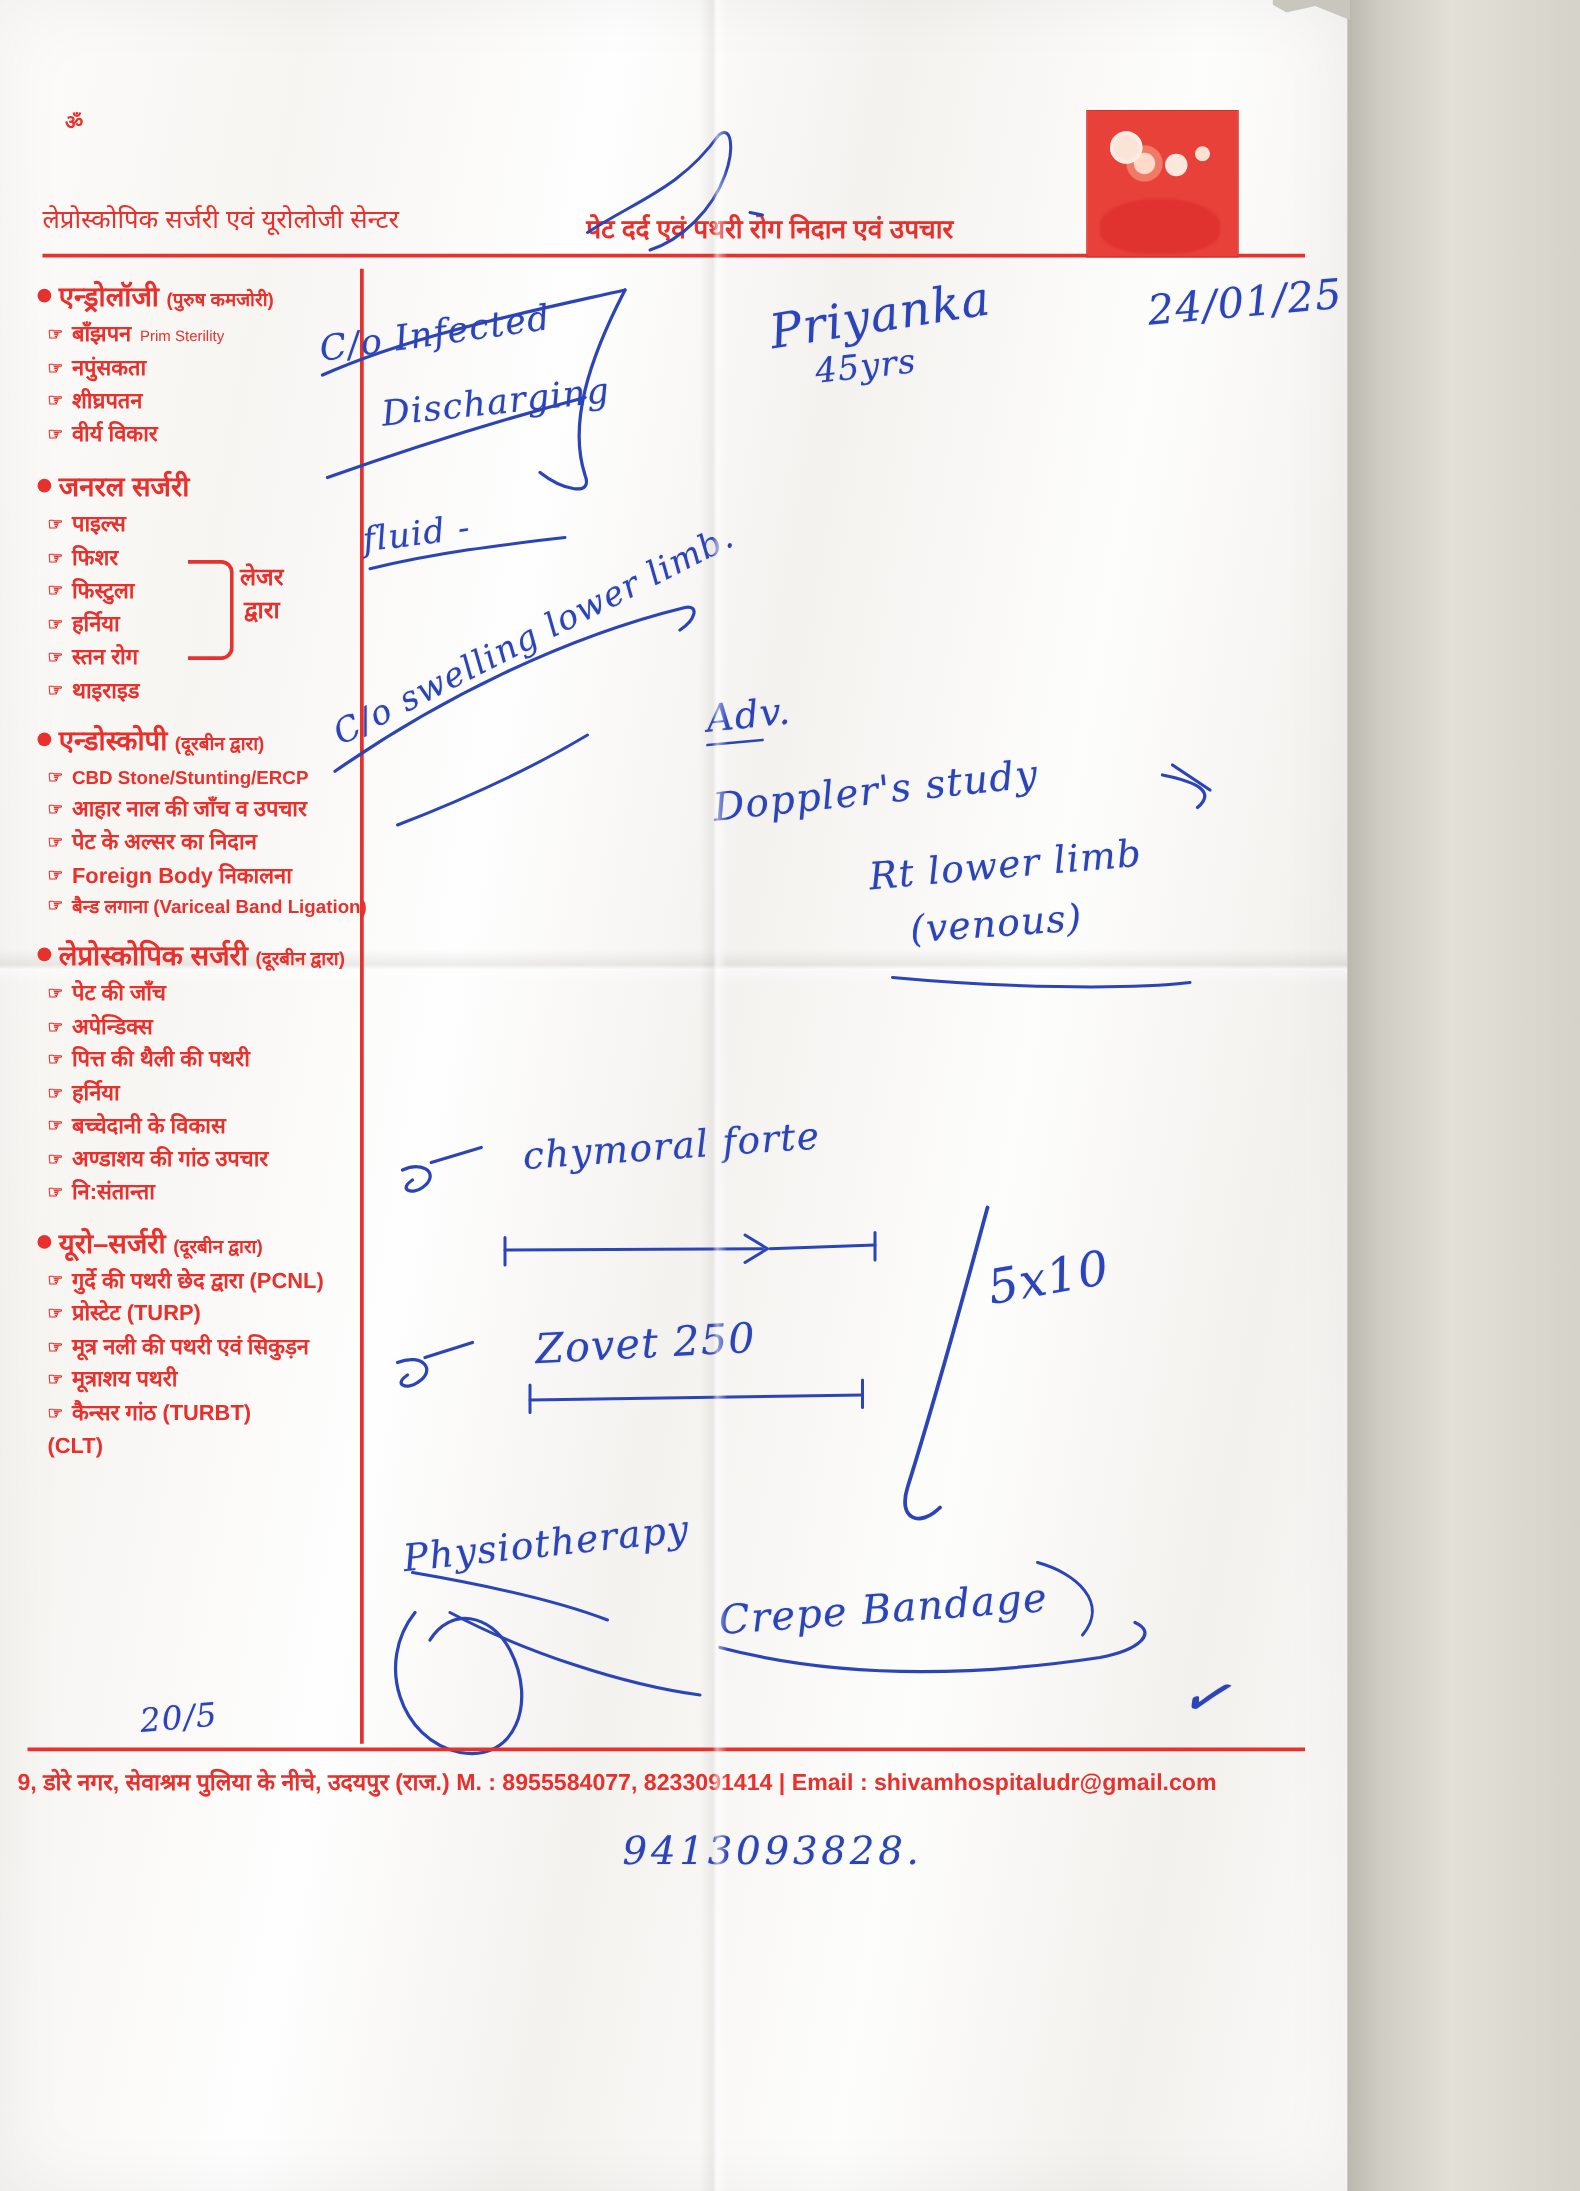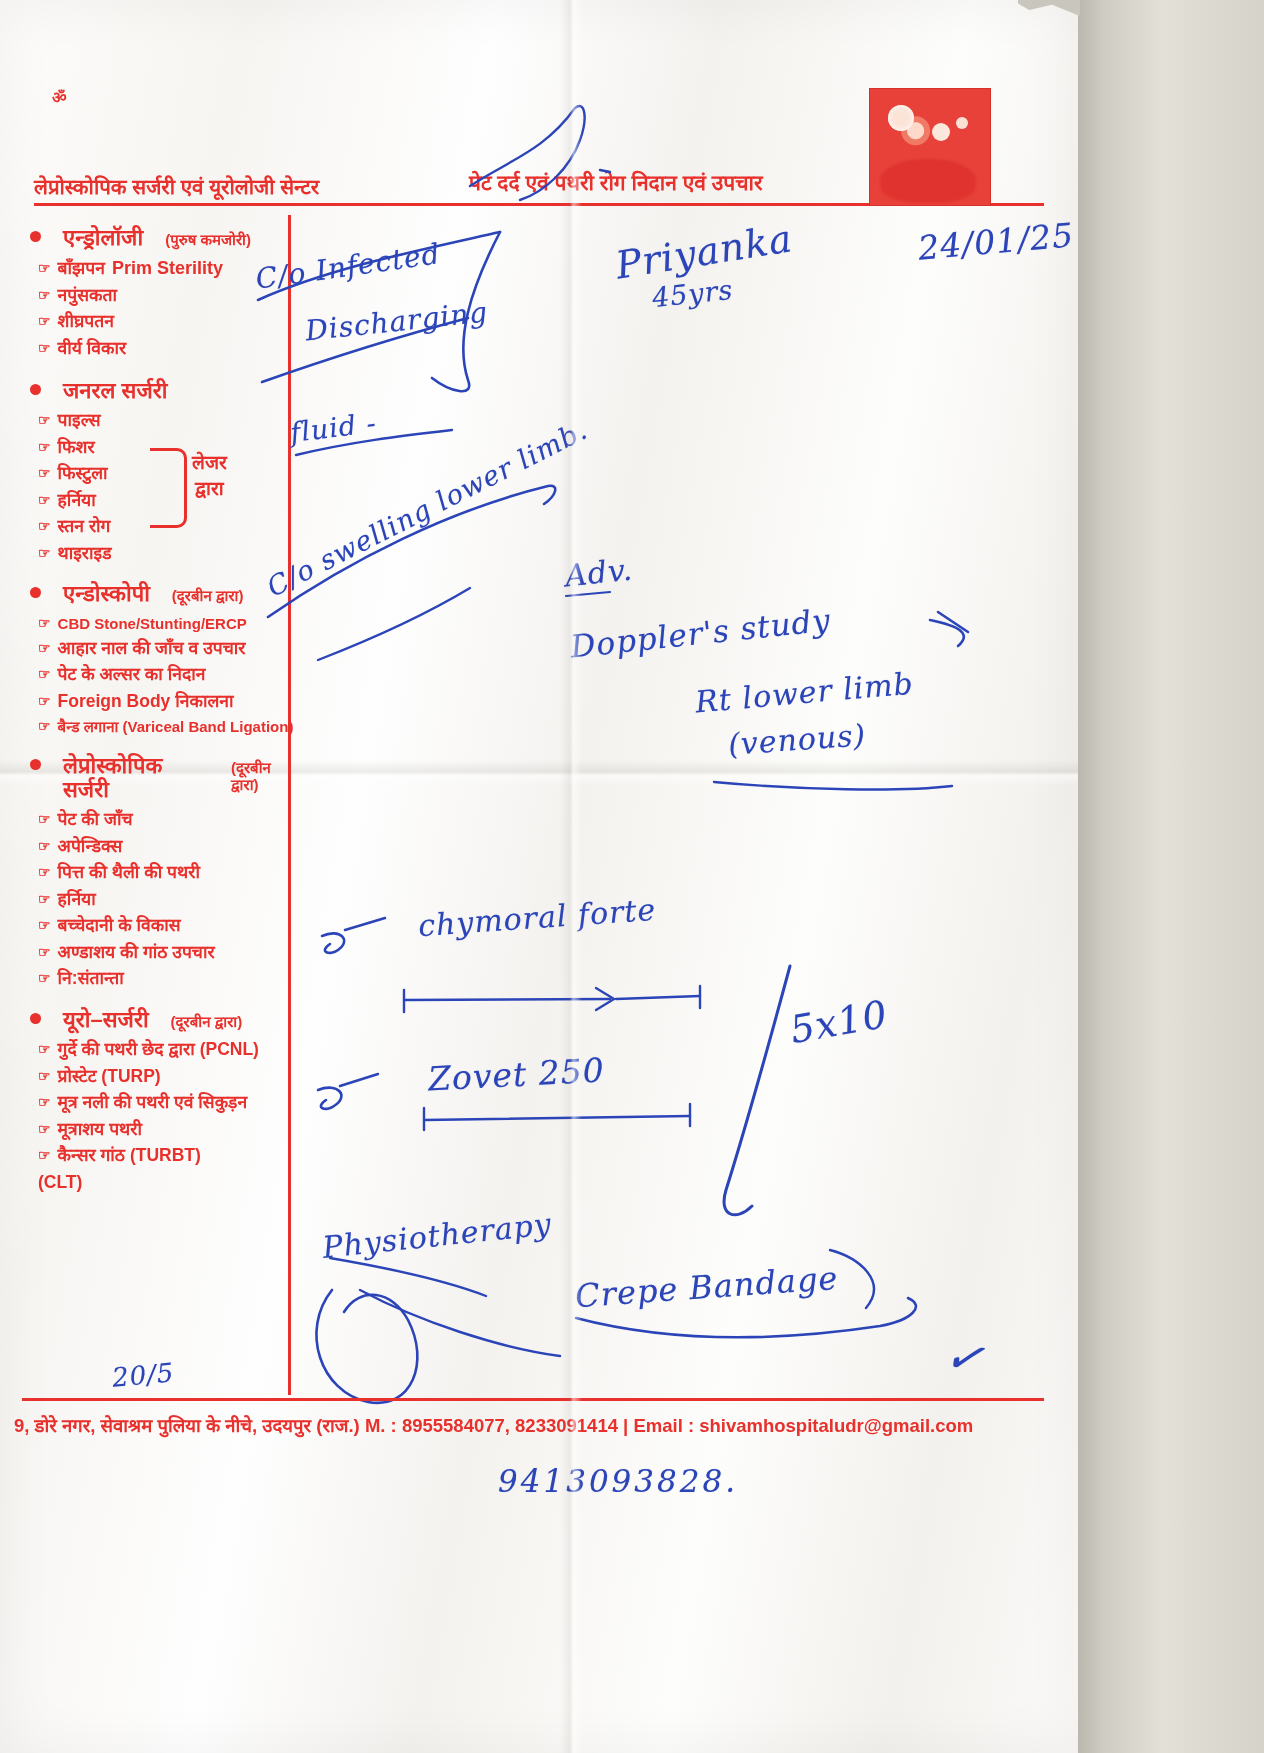--- a/index.html
+++ b/index.html
@@ -40,21 +40,21 @@
   .hdr-title{
     position:absolute;left:44px;top:78px;
     font-family:"Liberation Sans", sans-serif;
     font-size:57px;font-weight:bold;color:#e8302c;letter-spacing:1px;
     text-shadow:0 0 1px rgba(232,48,44,.6);
   }
   .hdr-om{
     position:absolute;left:52px;top:86px;font-size:16px;color:#e8302c;font-weight:bold;
   }
   .hdr-sub{
-    position:absolute;left:34px;top:172px;font-size:20.5px;font-weight:bold;color:#e8302c;
+    position:absolute;left:34px;top:160px;font-size:20.5px;font-weight:normal;color:#e8302c;
   }
   .hdr-sub2{
     position:absolute;left:469px;top:168px;font-size:21px;font-weight:bold;color:#e8302c;
   }
   .hdr-rule{
     position:absolute;left:34px;top:203px;width:1010px;height:3px;background:#e8302c;
   }
   .logo{
     position:absolute;left:869px;top:88px;width:120px;height:116px;
     background:radial-gradient(circle at 38% 36%,#ffd9c9 0 8px,#f07a66 9px 14px,#e8413a 15px 60px),
@@ -65,33 +65,33 @@
   .logo .b1{position:absolute;left:18px;top:16px;width:26px;height:26px;border-radius:50%;background:#fbe3d8;box-shadow:0 0 6px #fff inset;}
   .logo .b2{position:absolute;left:62px;top:34px;width:18px;height:18px;border-radius:50%;background:#fce7dd;}
   .logo .b3{position:absolute;left:86px;top:28px;width:12px;height:12px;border-radius:50%;background:#fbe0d4;}
   .logo .b4{position:absolute;left:10px;top:70px;width:96px;height:44px;border-radius:48% 48% 40% 40%;background:#e0332f;filter:blur(1px);}
 
   
   .divider-v{position:absolute;left:288px;top:215px;width:3px;height:1180px;background:#e8302c;}
   .col{position:absolute;left:30px;width:270px;color:#e8302c;}
   .group-head{
     font-size:22px;font-weight:bold;color:#e8302c;margin:0 0 6px 0;line-height:1.1;
-    display:flex;align-items:baseline;gap:22px;
+    display:flex;align-items:baseline;gap:6px;
   }
   .group-head .bullet{
     width:11px;height:11px;border-radius:50%;background:#e8302c;display:inline-block;flex:0 0 auto;
     transform:translateY(-3px);
   }
   .group-head .small{font-size:15px;font-weight:bold;}
   .item{
     font-size:17.5px;font-weight:bold;color:#e8302c;line-height:1.0;
     display:flex;align-items:baseline;gap:7px;margin:9px 0 0 8px;
   }
   .item .hand{font-size:14px;transform:translateY(-1px);}
-  .item .lite{font-weight:bold;font-size:18px;}
+  .item .lite{font-weight:normal;font-size:12px;}
   .item .sm{font-size:15px;}
   .grp{margin-bottom:18px;}
   
   .brace{
     position:absolute;left:150px;width:34px;border:3px solid #e8302c;border-left:none;
     border-radius:0 10px 10px 0;
   }
   .brace-label{position:absolute;left:192px;font-size:19px;font-weight:bold;color:#e8302c;line-height:1.35;text-align:center;}
 
   

